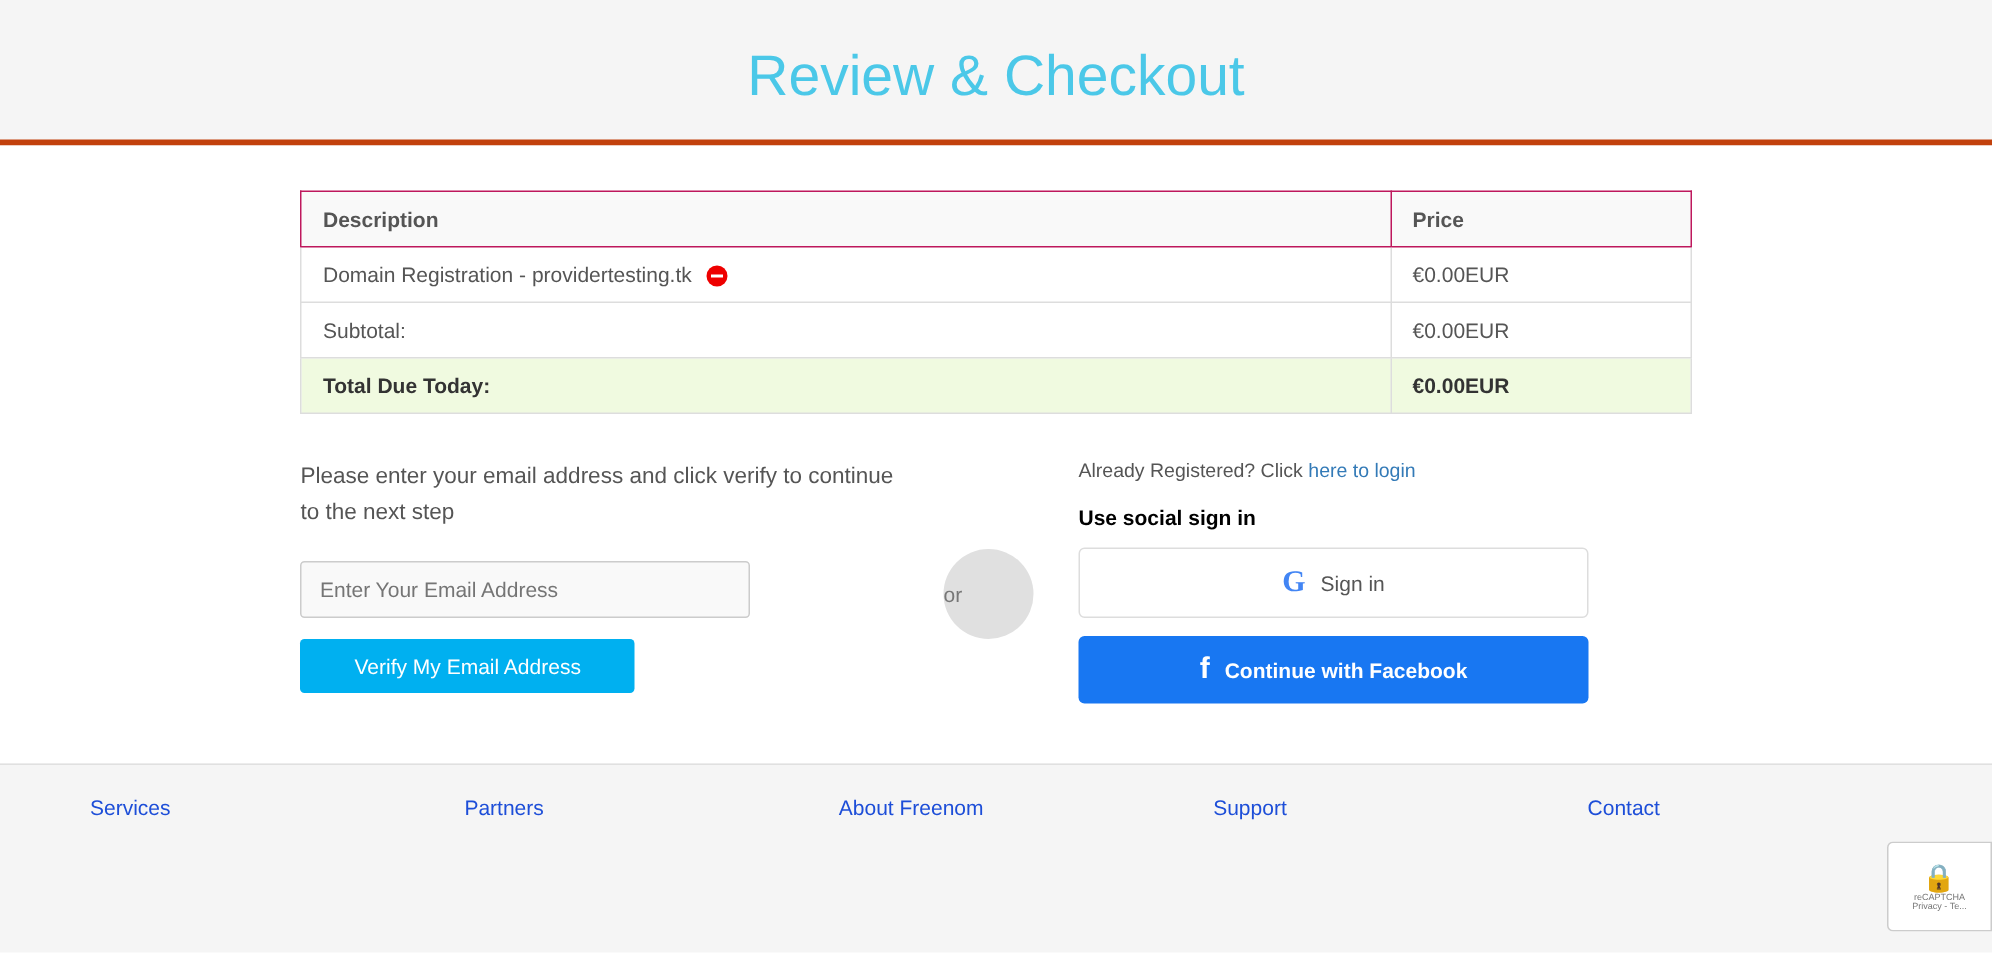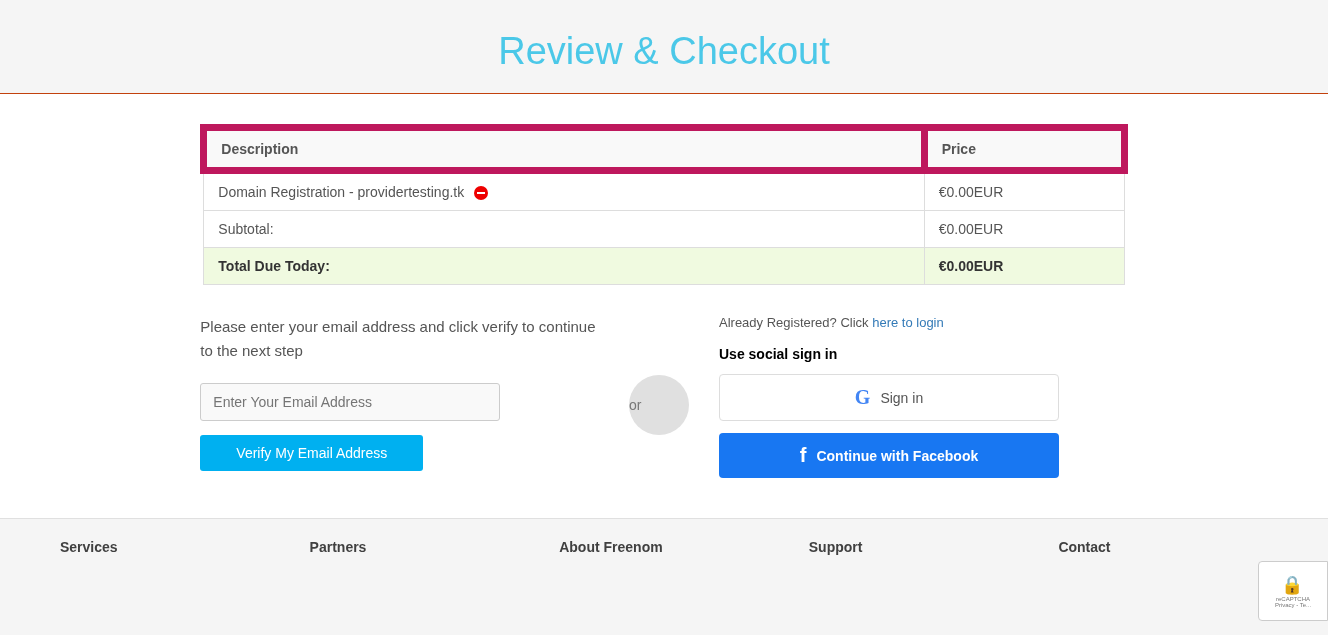--- a/index.html
+++ b/index.html
@@ -3,21 +3,21 @@
   <meta charset="utf-8">
   <style>
     * { box-sizing: border-box; margin: 0; padding: 0; }
     body { font-family: Arial, sans-serif; background: #f5f5f5; color: #333; font-size: 14px; }
 
     
     .page-header {
       background: #f5f5f5;
       text-align: center;
       padding: 30px 20px 20px;
-      border-bottom: 1px solid #c2410c;
+      border-bottom: 4px solid #c2410c;
     }
     .page-title {
       font-size: 38px;
       font-weight: 300;
       color: #4bc8e8;
     }
 
     
     .main-content {
       background: #fff;
@@ -28,21 +28,21 @@
 
     
     .checkout-table {
       width: 72%;
       margin: 0 auto 30px auto;
       border-collapse: collapse;
       border: 1px solid #ddd;
     }
     .checkout-table th {
       background: #f9f9f9;
-      border: 7px solid #be185d;
+      border: 1px solid #be185d;
       padding: 10px 14px;
       text-align: left;
       font-weight: 600;
       color: #555;
     }
     .checkout-table td {
       border: 1px solid #ddd;
       padding: 10px 14px;
       color: #555;
     }
@@ -192,24 +192,24 @@
       background: #f5f5f5;
       border-top: 1px solid #e0e0e0;
       padding: 20px 60px;
       display: flex;
       gap: 40px;
     }
     .footer-col {
       flex: 1;
     }
     .footer-col a {
-      color: #404040;
+      color: #1d4ed8;
       text-decoration: none;
       font-size: 14px;
-      font-weight: 700;
+      font-weight: 400;
     }
 
     
     .recaptcha-badge {
       position: fixed;
       bottom: 14px;
       right: 0;
       width: 70px;
       height: 60px;
       background: #fff;

